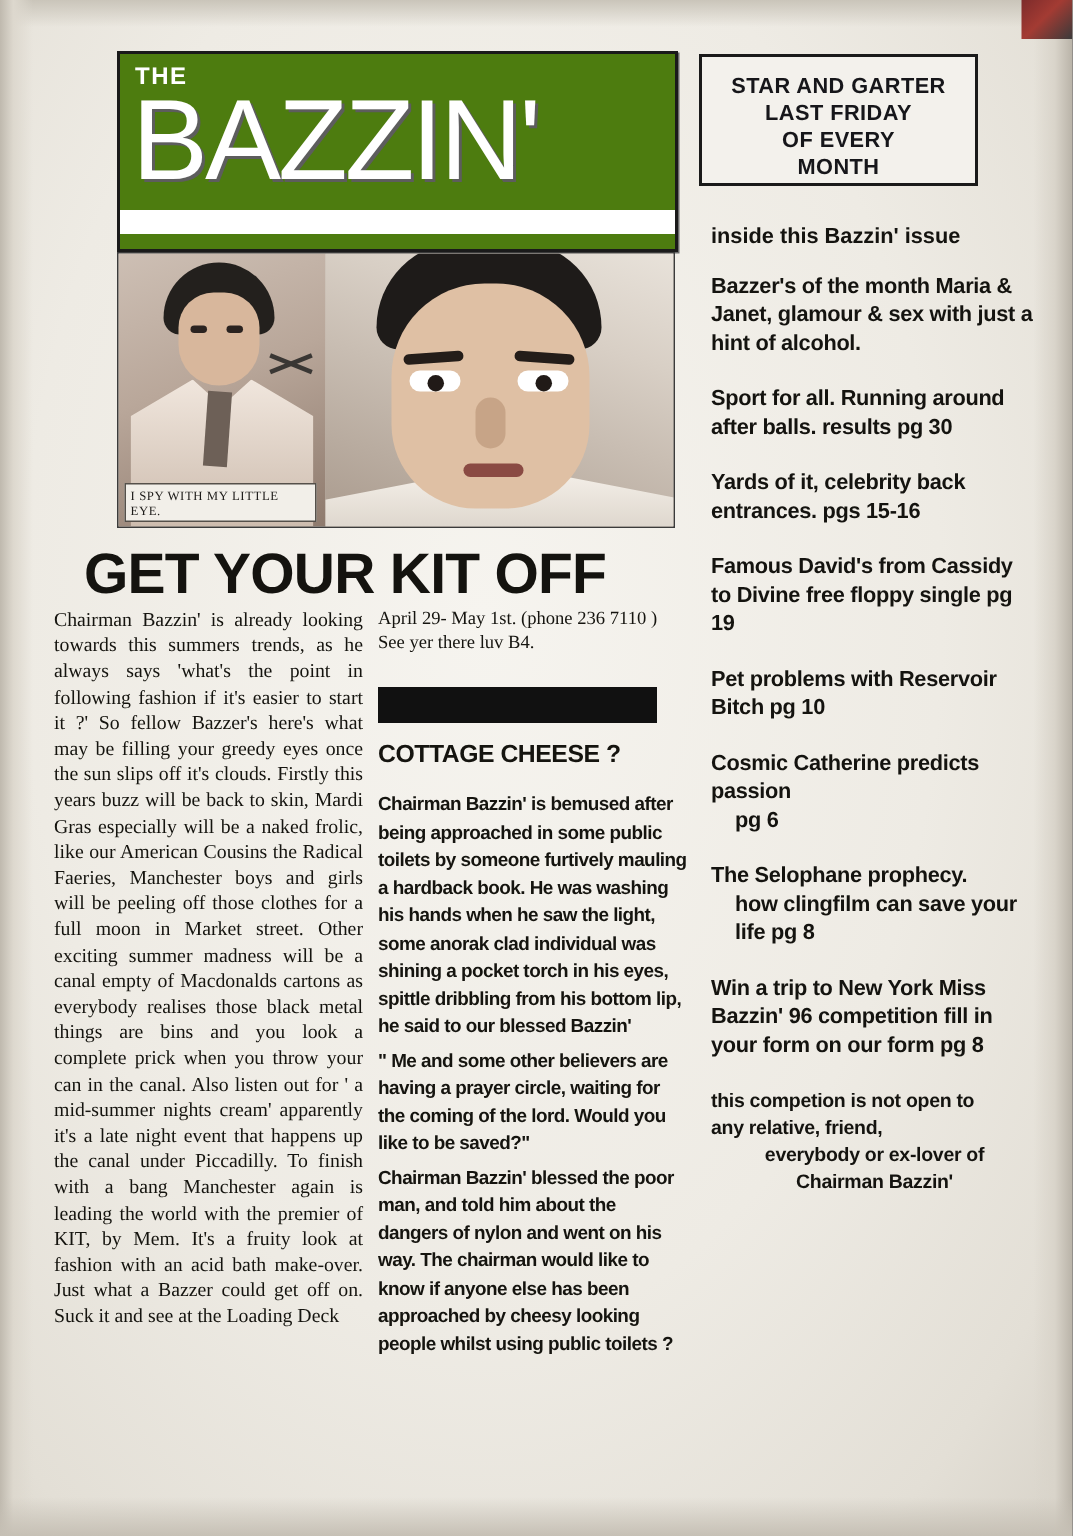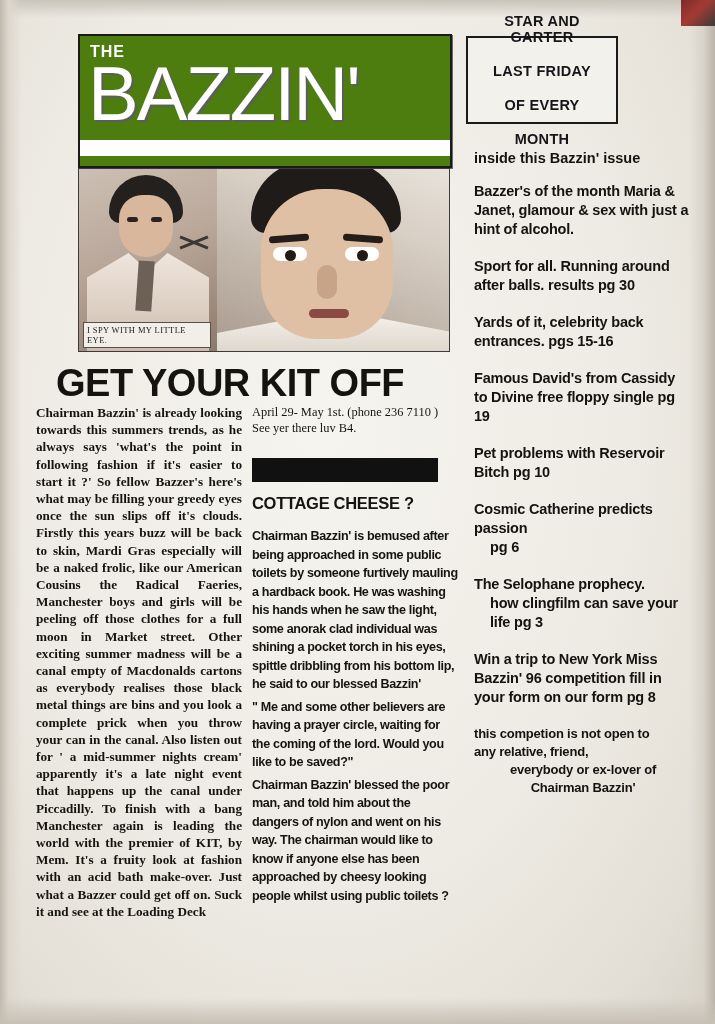--- a/index.html
+++ b/index.html
@@ -81,28 +81,28 @@
   .masthead .whitebar {
     position: absolute;
     left: 0; right: 0; top: 104px; height: 16px;
     background: #ffffff;
   }
 
   
   .venuebox {
     position: absolute;
     left: 466px; top: 36px;
-    width: 152px; height: 88px;
+    width: 186px; height: 88px;
     border: 2px solid #1a1a1a;
     background: #f3f1ec;
     display: flex;
     flex-direction: column;
     align-items: center;
-    justify-content: center;
-    gap: 18px;
+    justify-content: flex-end;
+    gap: 2px;
     padding: 2px 4px;
     box-sizing: border-box;
   }
   .venuebox div {
     font-size: 14.5px;
     font-weight: bold;
     color: #16161a;
     letter-spacing: 0.3px;
     text-align: center;
     line-height: 16px;
@@ -233,21 +233,21 @@
   
   .col-left {
     position: absolute;
     left: 36px; top: 404px;
     width: 206px;
     font-family: "Liberation Serif", serif;
     font-size: 13.2px;
     line-height: 17.2px;
     color: #15140f;
     text-align: justify;
-    font-weight: bold;
+    font-weight: normal;
   }
 
   
   .col-mid {
     position: absolute;
     left: 252px; top: 404px;
     width: 206px;
     color: #15140f;
   }
   .mid-dateline {
@@ -381,21 +381,21 @@
     <div class="rail-item">Famous David's from Cassidy to Divine free floppy single pg 19</div>
     <div class="rail-item">Pet problems with Reservoir Bitch  pg 10</div>
 
     <div class="rail-item">
       <span>Cosmic Catherine predicts passion</span>
       <span class="indent">pg 6</span>
     </div>
 
     <div class="rail-item">
       <span>The Selophane prophecy.</span>
-      <span class="indent">how clingfilm can save your life pg 3</span>
+      <span class="indent">how clingfilm can save your life pg 8</span>
     </div>
 
     <div class="rail-item">Win a trip to New York Miss Bazzin' 96 competition fill in your form on our form pg 8</div>
 
     <div class="rail-note">
       <span>this competion is not open to</span><br>
       <span>any relative, friend,</span><br>
       <span class="c">everybody or ex-lover  of</span>
       <span class="c">Chairman Bazzin'</span>
     </div>

